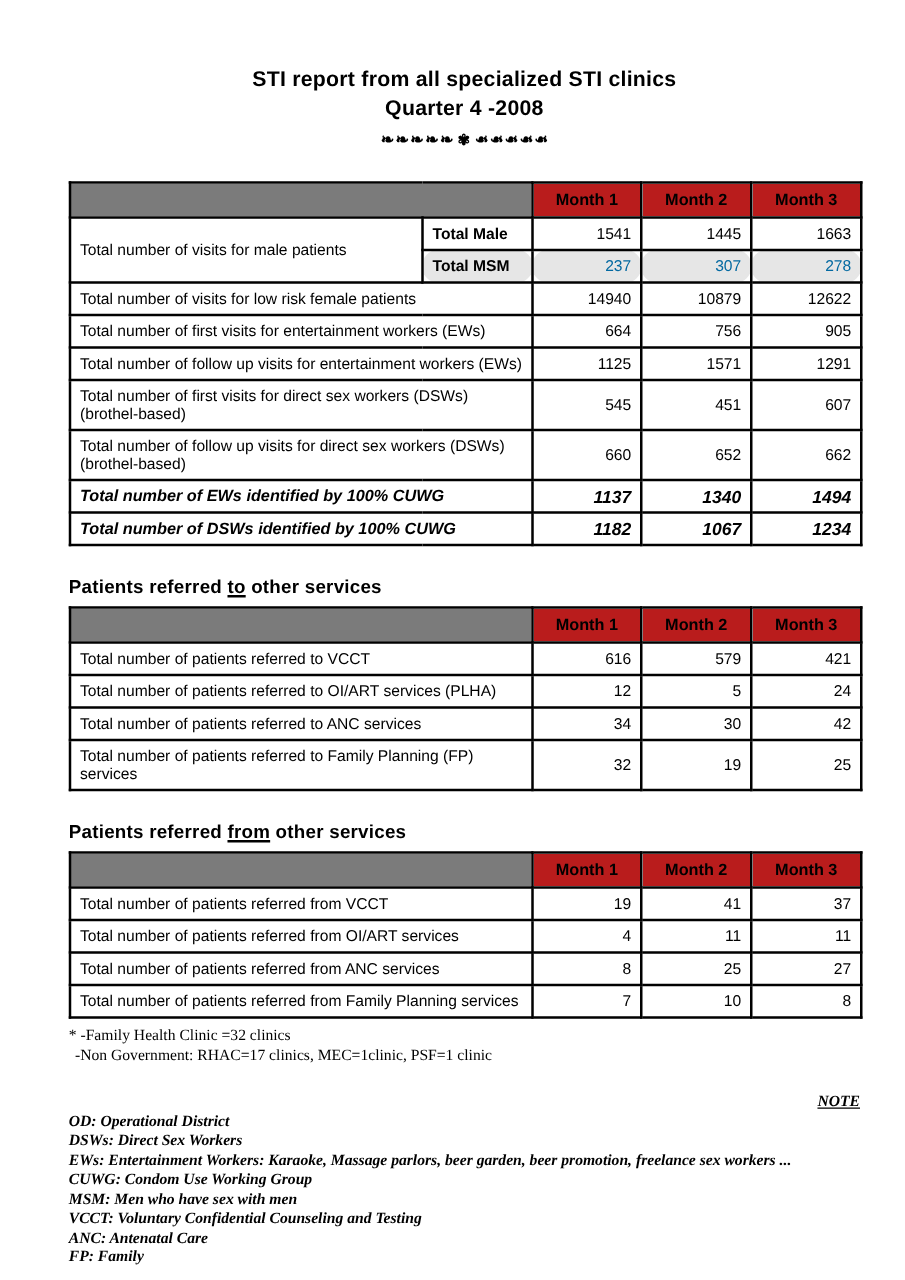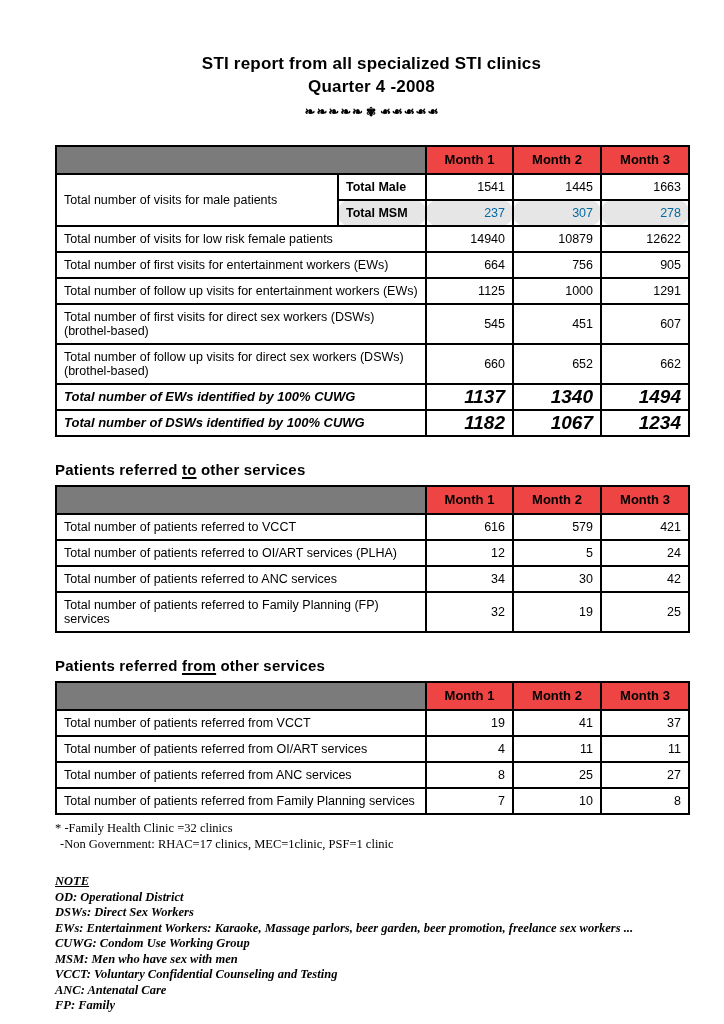--- a/index.html
+++ b/index.html
@@ -28,44 +28,44 @@
   }
   table.t td, table.t th {
     border:2px solid #000;
     padding:5px 7px;
     font-size:12.5px;
     line-height:14px;
     vertical-align:middle;
     overflow:hidden;
   }
   table.t th.month {
-    background:#ef4444; font-weight:bold; text-align:center; font-size:13px; padding:6px 4px;margin-left:28px;
+    background:#b91c1c; font-weight:bold; text-align:center; font-size:13px; padding:6px 4px;margin-left:28px;
   }
   td.corner { background:#7b7b7b; }
   td.lbl { text-align:left; }
   td.sub { font-weight:bold; }
   td.num { text-align:right; padding-right:13px; font-size:13px; }
   tr.shade td { background:#e6e6e6;border-radius:12px; }
   tr.shade td.num { color:#0369a1; }
   tr.sumrow td { font-weight:bold; font-style:italic; font-size:13px;margin-left:40px; }
-  tr.sumrow td.num { font-size:19px; }
+  tr.sumrow td.num { font-size:14px; }
   .t1 { margin-top:26px; }
 
   
   .sec-heading {
     margin:24px 0 7px 0;
     font-size:15px; font-weight:bold; letter-spacing:.2px;
   }
   .sec-heading .u { text-decoration:underline; text-decoration-thickness:2px; text-underline-offset:2px; }
 
   
   .footnotes { margin-top:5px; font-family:"Liberation Serif", serif; font-size:12.5px; line-height:16px; }
   .fn2 { padding-left:5px; }
   .noteblock { margin-top:22px; font-family:"Liberation Serif", serif; font-size:12.5px; line-height:15.5px; }
-  .note-heading { font-weight:bold; font-style:italic; text-decoration:underline; }
+  .note-heading { font-weight:bold; font-style:italic; text-decoration:underline;text-align:right; }
   .note-item { font-style:italic; font-weight:bold; }
 </style>
 </head>
 <body>
 
 <div class="page">
   <div class="content">
 
     <div class="titleblock">
       <div class="title-line">STI report from all specialized STI clinics</div>
@@ -111,21 +111,21 @@
       </tr>
       <tr>
         <td class="lbl" colspan="2">Total number of first visits for entertainment workers (EWs)</td>
         <td class="num">664</td>
         <td class="num">756</td>
         <td class="num">905</td>
       </tr>
       <tr>
         <td class="lbl" colspan="2">Total number of follow up visits for entertainment workers (EWs)</td>
         <td class="num">1125</td>
-        <td class="num">1000</td>
+        <td class="num">1571</td>
         <td class="num">1291</td>
       </tr>
       <tr>
         <td class="lbl" colspan="2">Total number of first visits for direct sex workers (DSWs) (brothel-based)</td>
         <td class="num">545</td>
         <td class="num">451</td>
         <td class="num">607</td>
       </tr>
       <tr>
         <td class="lbl" colspan="2">Total number of follow up visits for direct sex workers (DSWs) (brothel-based)</td>

